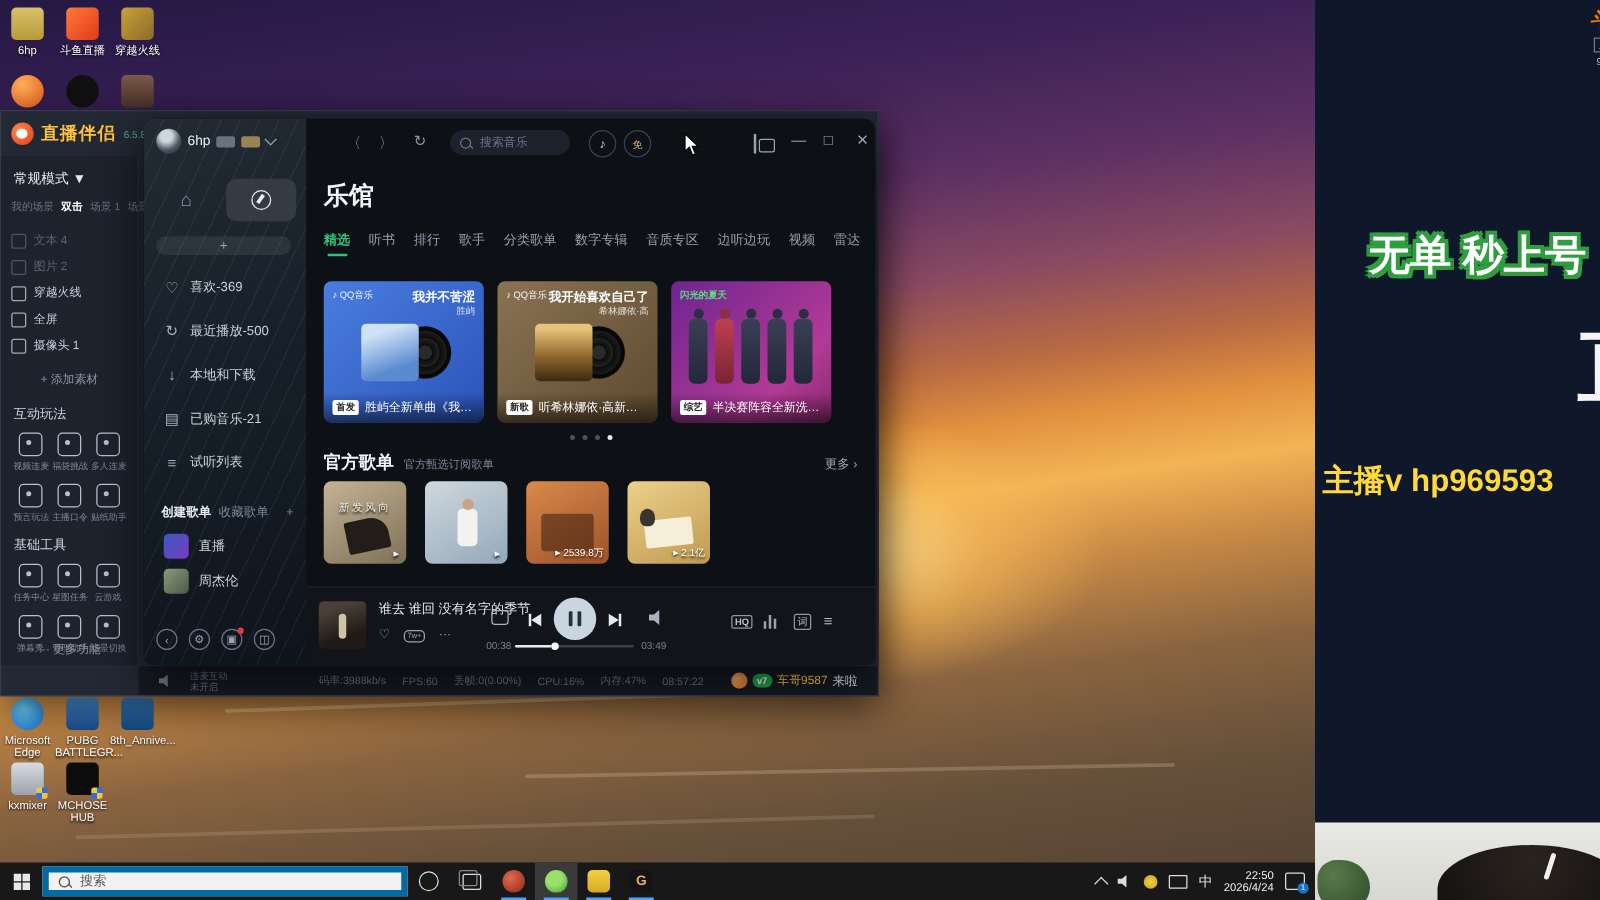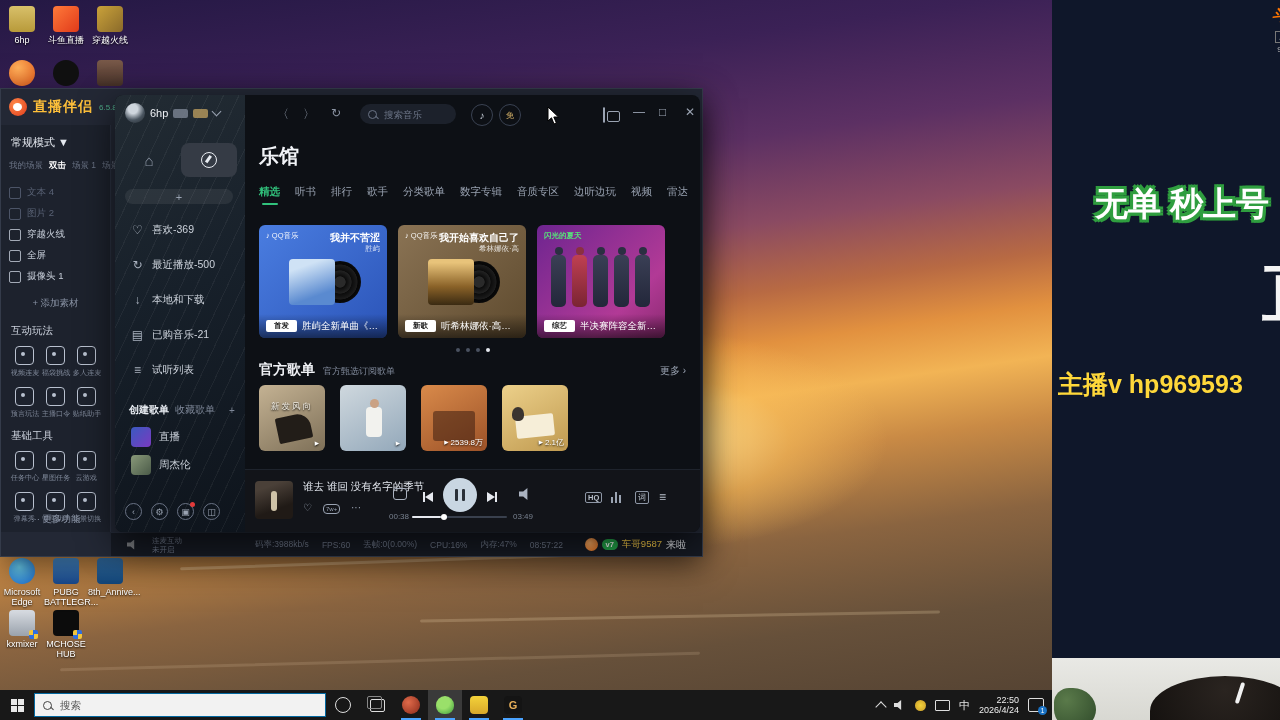--- a/index.html
+++ b/index.html
@@ -99,21 +99,21 @@
   .bnr{width:128px;height:113px;border-radius:6px;position:relative;overflow:hidden;}
   .bnr .brand{position:absolute;left:7px;top:6px;font-size:7.5px;color:rgba(255,255,255,.92);}
   .bnr .brand.green{color:#57e07a;font-weight:bold;}
   .bnr .btitle{position:absolute;right:7px;top:6px;font-size:10px;font-weight:bold;color:#fff;}
   .bnr .bsub{position:absolute;right:7px;top:19px;font-size:7.5px;color:rgba(255,255,255,.8);}
   .alb{position:absolute;left:30px;top:34px;width:46px;height:46px;border-radius:4px;z-index:2;}
   .vinyl{position:absolute;left:60px;top:36px;width:42px;height:42px;border-radius:50%;
     background:radial-gradient(circle,#2a2a2a 18%,#0c0c0c 20%,#222 38%,#0c0c0c 40%,#1c1c1c 58%,#060606 60%,#141414);z-index:1;}
   .bcap{position:absolute;left:0;right:0;bottom:0;height:24px;display:flex;align-items:center;gap:5px;padding:0 7px;
     background:linear-gradient(transparent,rgba(0,0,0,.55));z-index:3;}
-  .bdg{background:#fff;color:#222;font-size:7.5px;font-weight:bold;padding:1px 8px;border-radius:2px;flex:none;}
+  .bdg{background:#fff;color:#222;font-size:7.5px;font-weight:bold;padding:1px 3px;border-radius:2px;flex:none;}
   .bcaptxt{font-size:9.5px;color:#fff;white-space:nowrap;overflow:hidden;text-overflow:ellipsis;}
   .figrow{position:absolute;left:14px;top:30px;display:flex;gap:6px;z-index:1;}
   .fig{width:15px;height:52px;border-radius:5px;background:linear-gradient(#3a3f55,#23273a);position:relative;}
   .fig:before{content:"";position:absolute;left:3.5px;top:-8px;width:8px;height:8px;border-radius:50%;background:#2b2f42;}
   .fig.red{background:linear-gradient(#c04052,#7a2433);}
   .fig.red:before{background:#8a3040;}
   .dots{position:absolute;left:50%;transform:translateX(-50%);top:215px;display:flex;gap:6px;}
   .dot{width:4px;height:4px;border-radius:50%;background:#4a5260;}
   .dot.on{background:#e6e9ef;}
   .secrow{position:absolute;left:14px;right:14px;top:228px;display:flex;align-items:baseline;gap:8px;}
@@ -163,21 +163,21 @@
   .contact{position:absolute;left:6px;top:368px;font-size:25px;font-weight:bold;color:#ffd83a;white-space:nowrap;}
   .webcam{position:absolute;left:0;bottom:0;width:228px;height:62px;background:linear-gradient(#e9e9e5,#d8d8d2);overflow:hidden;}
   .plant{position:absolute;left:2px;bottom:-8px;width:42px;height:40px;background:radial-gradient(circle at 30% 30%,#5a7a4a,#2f4a2a);border-radius:40% 60% 50% 50%;}
   .hair{position:absolute;right:-20px;bottom:-26px;width:150px;height:70px;border-radius:50% 50% 0 0;background:radial-gradient(circle at 50% 20%,#2a2420,#120f0d);}
   .clip{position:absolute;right:38px;bottom:16px;width:4px;height:22px;background:#f2f2f2;transform:rotate(18deg);border-radius:2px;}
   
   .tbarw{position:absolute;left:0;bottom:0;width:1052px;height:30px;background:#181818;z-index:20;display:flex;align-items:center;}
   .startbtn{width:34px;height:30px;display:flex;align-items:center;justify-content:center;}
   .winlogo{width:13px;height:13px;display:grid;grid-template-columns:6px 6px;grid-template-rows:6px 6px;gap:1px;}
   .winlogo i{background:#e8e8e8;display:block;}
-  .tsearch{width:292px;height:24px;background:#f2f2f2;border:1px solid #0369a1;display:flex;align-items:center;gap:6px;padding:0 8px;box-sizing:border-box;}
+  .tsearch{width:292px;height:24px;background:#f2f2f2;border:5px solid #0369a1;display:flex;align-items:center;gap:6px;padding:0 8px;box-sizing:border-box;}
   .tsearch .lens{border-color:#444;}
   .tsearch .lens:after{background:#444;}
   .tsearch input{border:none;outline:none;background:transparent;font-size:10.5px;color:#333;width:220px;
     font-family:"Liberation Sans","DejaVu Sans",sans-serif;}
   .tsearch input::placeholder{color:#555;}
   .tico2{width:34px;height:30px;display:flex;align-items:center;justify-content:center;position:relative;}
   .tico2 .ul{position:absolute;bottom:0;left:7px;width:20px;height:2px;background:#4aa3ff;}
   .tico2.active{background:#3a3a3a;}
   .cortana{width:14px;height:14px;border:1.6px solid #ddd;border-radius:50%;}
   .taskview{width:13px;height:11px;border:1.4px solid #ddd;border-radius:2px;position:relative;background:#181818;}

